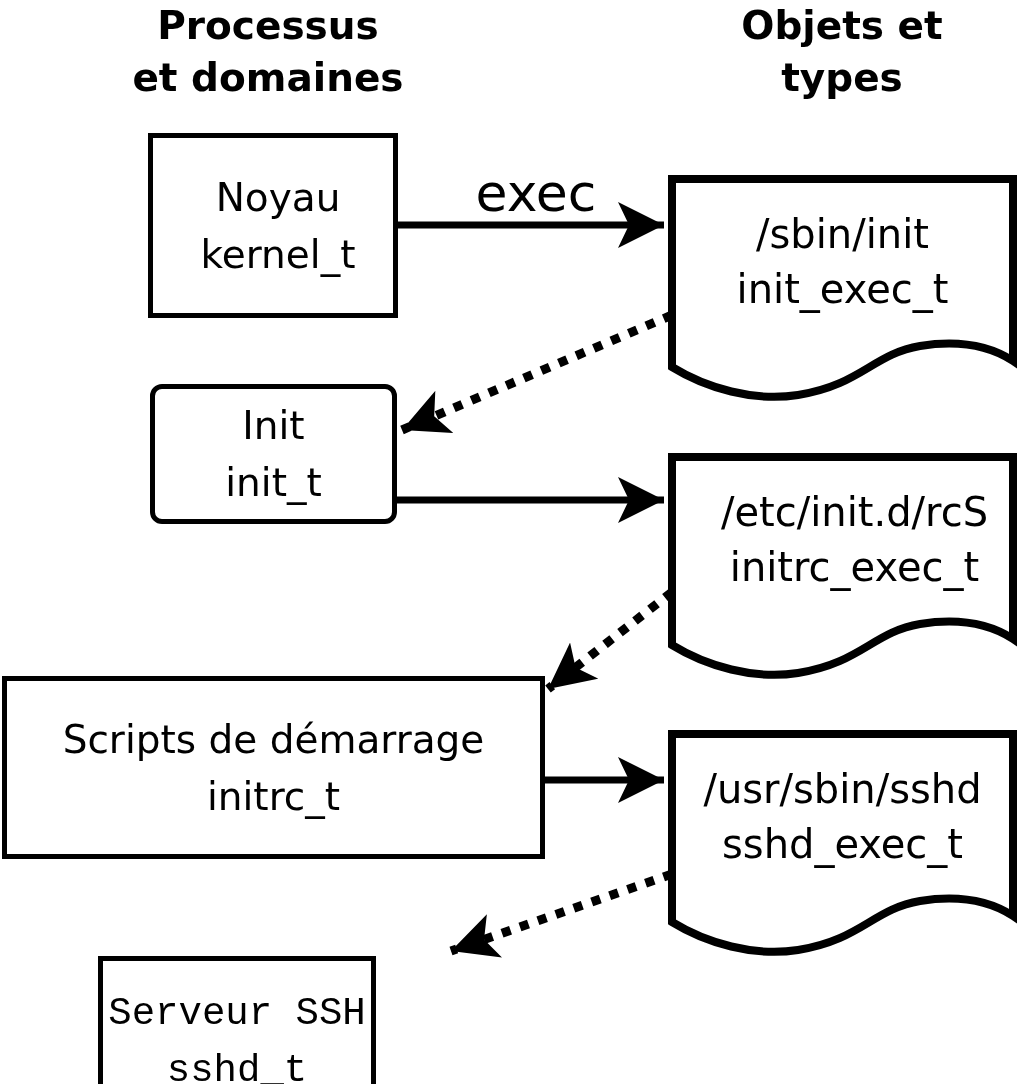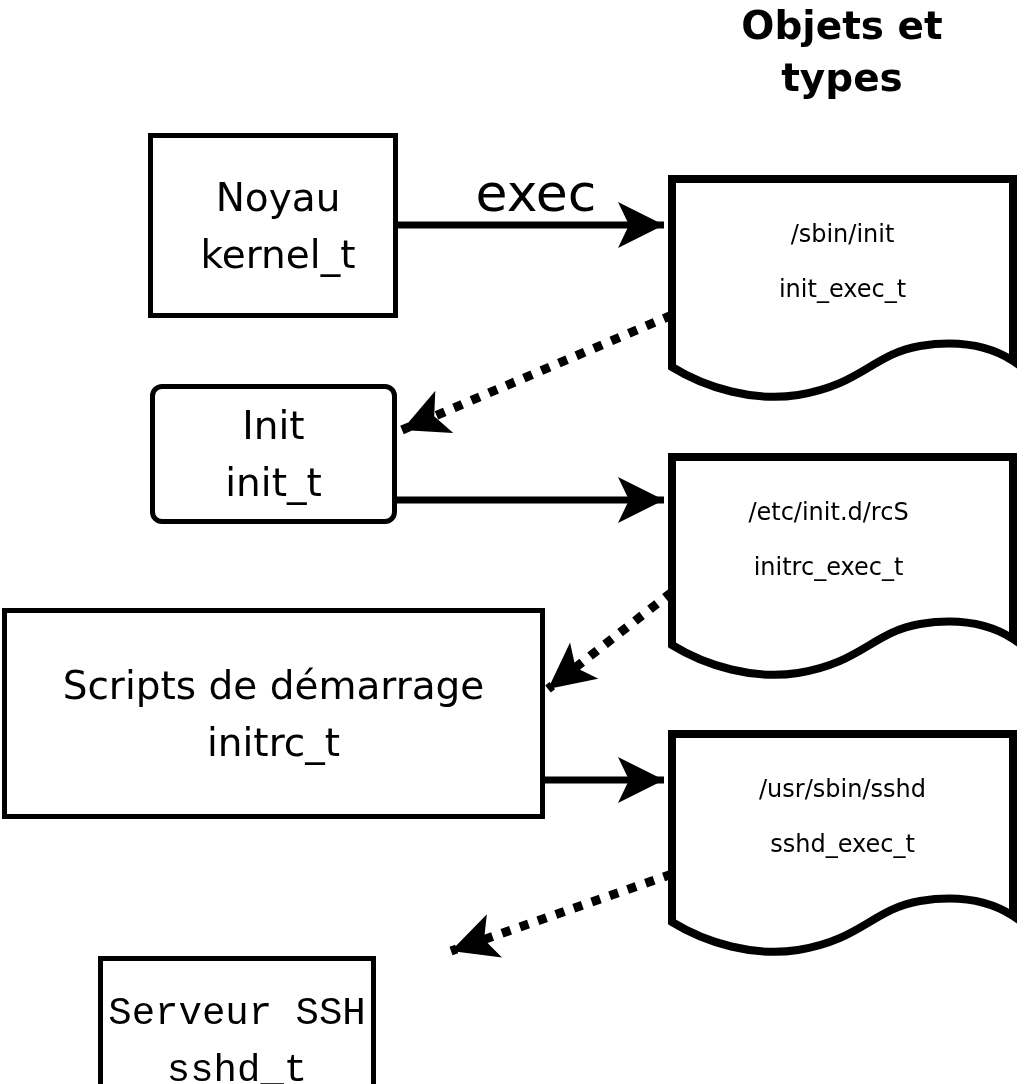--- a/index.html
+++ b/index.html
@@ -15,21 +15,21 @@
   }
   .pbox {
     position:absolute; z-index:2; box-sizing:border-box;
     border:5px solid #000000; background:#ffffff;
     display:flex; flex-direction:column; align-items:center; justify-content:center;
     font-size:39px; line-height:57px; text-align:center; white-space:nowrap;
   }
   .doctext {
     position:absolute; z-index:2;
     display:flex; flex-direction:column; align-items:center; justify-content:center;
-    font-size:24px; line-height:55px; text-align:center; white-space:nowrap;
+    font-size:40px; line-height:55px; text-align:center; white-space:nowrap;
   }
   .exec-label {
     position:absolute; z-index:2; font-size:52px; text-align:center; white-space:nowrap;
   }
 </style>
 </head>
 <body>
 
 <div class="stage">
 
@@ -52,47 +52,51 @@
       <path d="M 4,4 L 345,4 L 345,186 C 322,171 290,165 252,171 C 205,179 193,210 130,220 C 86,227 38,213 4,192 Z" fill="#ffffff" stroke="#000000" stroke-width="8"></path>
     </g>
     <g transform="translate(668,453)">
       <path d="M 4,4 L 345,4 L 345,186 C 322,171 290,165 252,171 C 205,179 193,210 130,220 C 86,227 38,213 4,192 Z" fill="#ffffff" stroke="#000000" stroke-width="8"></path>
     </g>
     <g transform="translate(668,730)">
       <path d="M 4,4 L 345,4 L 345,186 C 322,171 290,165 252,171 C 205,179 193,210 130,220 C 86,227 38,213 4,192 Z" fill="#ffffff" stroke="#000000" stroke-width="8"></path>
     </g>
   </svg>
 
+  <div class="hdr" style="left:88px; top:0; width:360px;">
+    <div>Processus</div>
+    <div>et domaines</div>
+  </div>
   <div class="hdr" style="left:692px; top:0; width:300px;">
     <div>Objets et</div>
     <div>types</div>
   </div>
 
   <div class="pbox" style="left:148px; top:133px; width:250px; height:185px;padding-left:10px;">
     <div>Noyau</div>
     <div>kernel_t</div>
   </div>
   <div class="pbox" style="left:150px; top:384px; width:247px; height:140px;border-radius:12px;">
     <div>Init</div>
     <div>init_t</div>
   </div>
-  <div class="pbox" style="left:2px; top:608px; width:543px; height:211px;justify-content:center;">
+  <div class="pbox" style="left:2px; top:676px; width:543px; height:183px;justify-content:center;">
     <div>Scripts de démarrage</div>
     <div>initrc_t</div>
   </div>
   <div class="pbox" style="left:98px; top:956px; width:278px; height:174px;font-family:Liberation Mono, monospace;">
     <div>Serveur SSH</div>
     <div>sshd_t</div>
   </div>
 
   <div class="doctext" style="left:676px; top:179px; width:333px; height:166px;">
     <div>/sbin/init</div>
     <div>init_exec_t</div>
   </div>
-  <div class="doctext" style="left:662px; top:457px; width:333px; height:166px;text-align:center;">
+  <div class="doctext" style="left:688px; top:457px; width:333px; height:166px;text-align:center;">
     <div>/etc/init.d/rcS</div>
     <div>initrc_exec_t</div>
   </div>
   <div class="doctext" style="left:676px; top:734px; width:333px; height:166px;">
     <div>/usr/sbin/sshd</div>
     <div>sshd_exec_t</div>
   </div>
 
   <div class="exec-label" style="left:446px; top:163px; width:180px;">exec</div>
 

